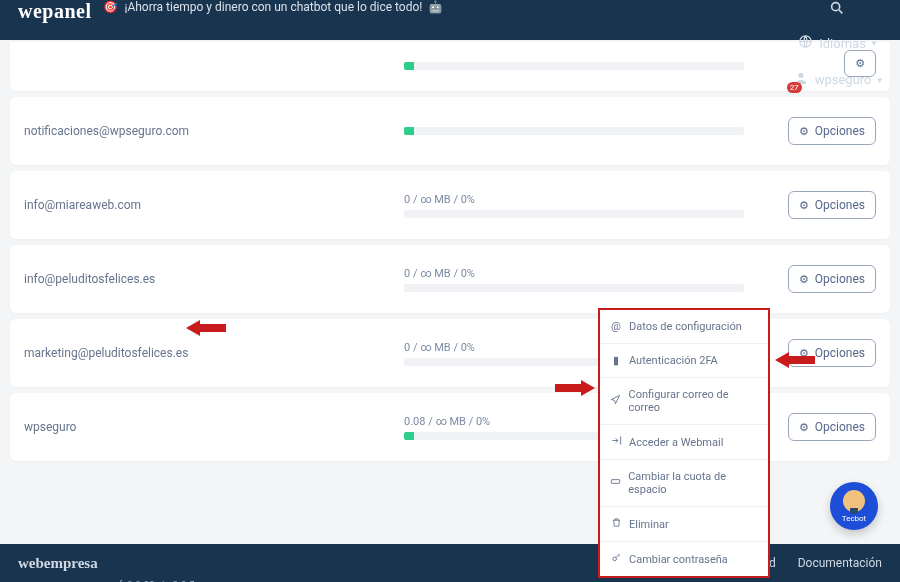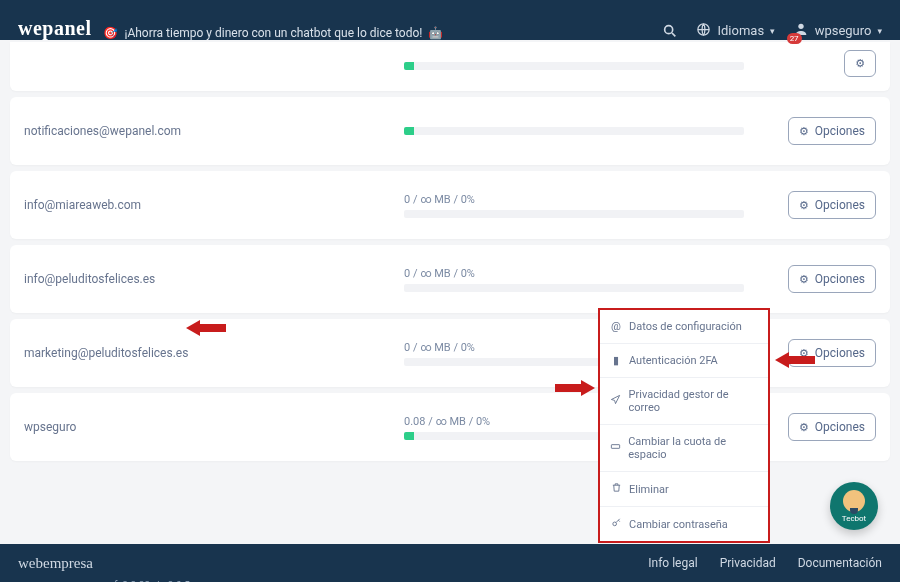--- a/index.html
+++ b/index.html
@@ -11,21 +11,21 @@
     overflow: hidden;
     position: relative;
     color: #67748e;
     font-size: 13px;
   }
   
   .topbar {
     background: #18344e;
     height: 40px;
     display: flex;
-    align-items: flex-end;
+    align-items: flex-start;
     padding: 0 18px;
     color: #fff;
     gap: 12px;
   }
   .brand {
     font-family: Georgia, serif;
     font-weight: bold;
     font-size: 20px;
     letter-spacing: 0.5px;
   }
@@ -36,20 +36,21 @@
     align-items: center;
     gap: 6px;
   }
   .top-right {
     margin-left: auto;
     display: flex;
     align-items: center;
     gap: 18px;
     font-size: 13px;
     color: #cfd8e3;
+    flex-direction: column;
   }
   .top-right .item { display: flex; align-items: center; gap: 6px; cursor: pointer; }
   .user-icon-wrap { position: relative; display: inline-flex; }
   .badge {
     position: absolute; bottom: -4px; left: -6px;
     background: #d63a3a;
     color: #fff;
     font-size: 8px;
     padding: 0 3px;
     border-radius: 6px;
@@ -128,31 +129,31 @@
     bottom: 0; left: 0; right: 0;
     background: #18344e;
     height: 38px;
     display: flex;
     align-items: center;
     padding: 0 18px;
     color: #cfd8e3;
     font-size: 12px;
     gap: 16px;
   }
-  .footer-brand { font-family: Georgia, serif; font-weight: normal; font-size: 15px; }
+  .footer-brand { font-family: Georgia, serif; font-weight: bold; font-size: 15px; }
   .footer-ver { font-size: 10px; color: #8ea2b6; margin-top: 45px; }
   .footer-right { margin-left: auto; display: flex; gap: 22px; }
   .footer-right span { color: #cfd8e3; cursor: pointer; }
   
   .tecbot {
     position: absolute;
     right: 22px;
     bottom: 52px;
     width: 48px; height: 48px;
-    background: #0f766e;
+    background: #1d4ed8;
     border-radius: 50%;
     display: flex; flex-direction: column;
     align-items: center; justify-content: center;
     color: #fff;
     font-size: 8px;
     box-shadow: 0 4px 10px rgba(0,0,0,0.2);
     cursor: pointer;
     z-index: 4;
   }
   .tecbot .face {
@@ -225,21 +226,21 @@
         </div>
     </div>
     <div class="col-actions">
       <span class="btn">
         <span class="gear">⚙</span>
       </span>
     </div>
   </div>
 
   <div class="row">
-    <div class="col-email">notificaciones@wepanel.com</div>
+    <div class="col-email">notificaciones@wpseguro.com</div>
     <div class="col-usage">
       <div class="bar">
           <div class="bar-fill" style="width:3%"></div>
         </div>
     </div>
     <div class="col-actions">
       <span class="btn">
         <span class="gear">⚙</span>
         <span>Opciones</span>
       </span>
@@ -319,21 +320,29 @@
   <div class="menu-item">
     <span class="mi">▮</span>
     <span>Autenticación 2FA</span>
   </div>
   <div class="menu-item">
     <span class="mi">
       <svg width="11" height="11" viewBox="0 0 24 24" fill="none" stroke="#67748e" stroke-width="2">
           <path d="M3 12l18-9-9 18-2-7-7-2z"></path>
         </svg>
     </span>
-    <span>Privacidad gestor de correo</span>
+    <span>Configurar correo de correo</span>
+  </div>
+  <div class="menu-item">
+    <span class="mi">
+      <svg width="11" height="11" viewBox="0 0 24 24" fill="none" stroke="#67748e" stroke-width="2">
+          <path d="M10 17l5-5-5-5M15 12H3M21 3v18"></path>
+        </svg>
+    </span>
+    <span>Acceder a Webmail</span>
   </div>
   <div class="menu-item">
     <span class="mi">
       <svg width="11" height="11" viewBox="0 0 24 24" fill="none" stroke="#67748e" stroke-width="2">
           <rect x="3" y="8" width="18" height="8" rx="1"></rect>
         </svg>
     </span>
     <span>Cambiar la cuota de espacio</span>
   </div>
   <div class="menu-item">

